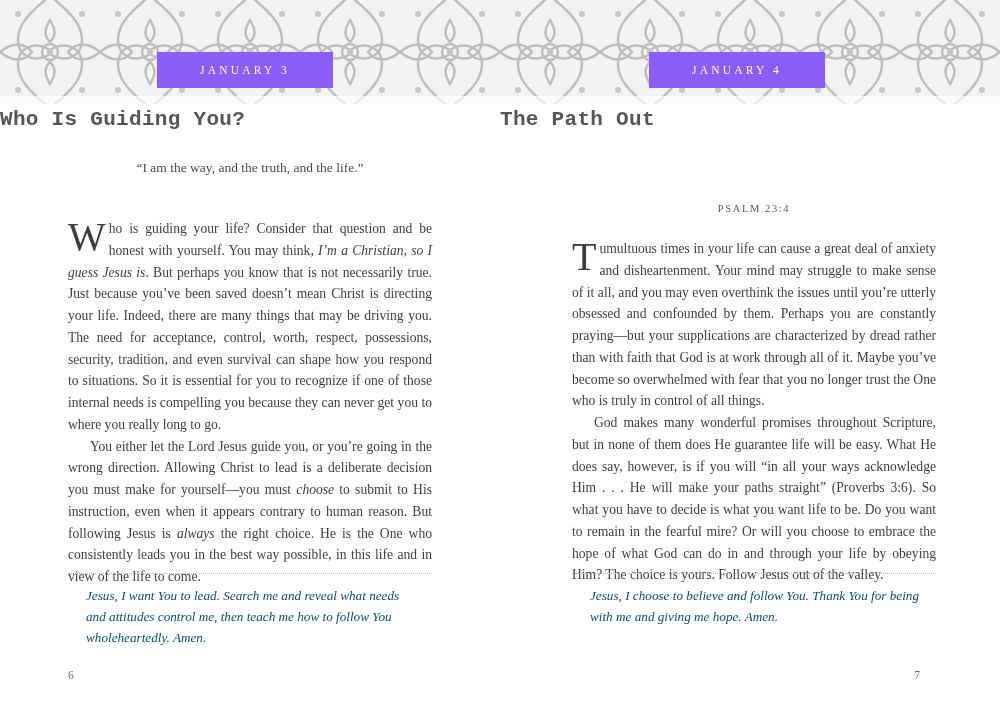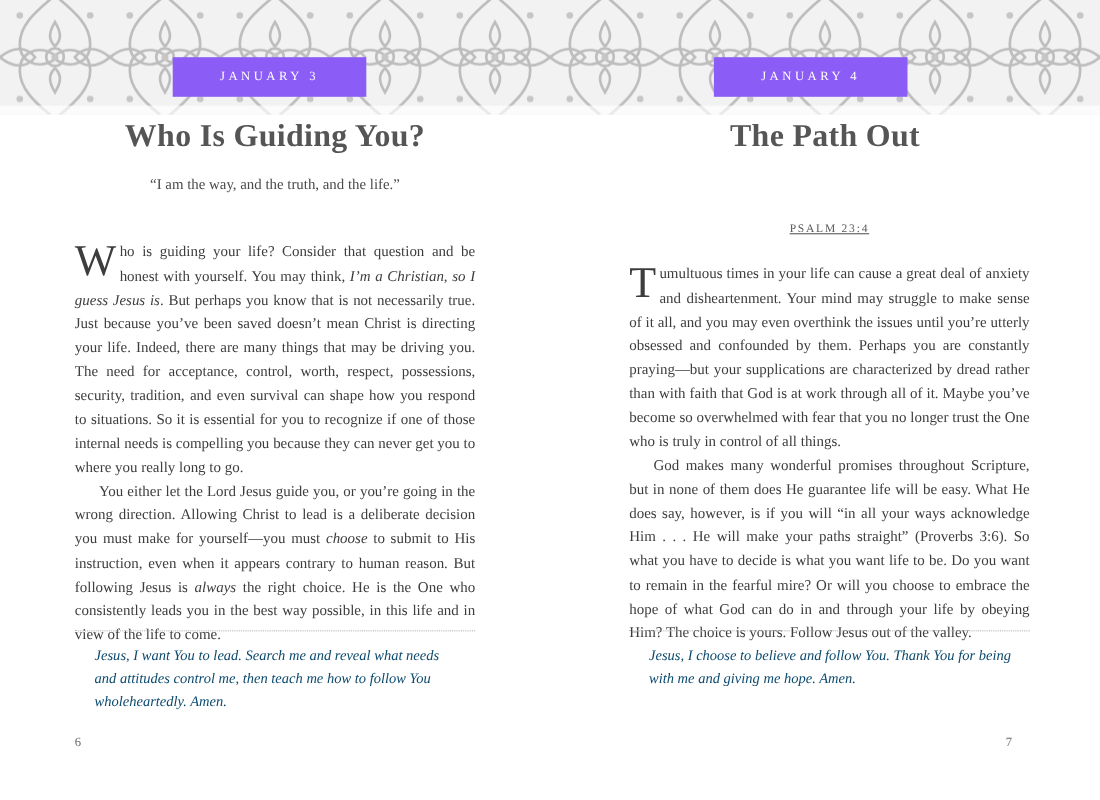--- a/index.html
+++ b/index.html
@@ -63,26 +63,25 @@
     font-family: Liberation Serif, serif;
   }
   .page.left .date-tab  { left: 157px; }
   .page.right .date-tab { left: 149px; }
 
   
   .devo-title {
     position: absolute;
     top: 108px;
     width: 100%;
-    text-align: center;
-    font-size: 29px;
+    font-size: 21px;
     font-weight: bold;
     color: #555555;
     letter-spacing: 0.3px;
-    font-family: Liberation Serif, serif;
+    font-family: Liberation Mono, monospace;
   }
   .page.left .devo-title  { left: 0; }
   .page.right .devo-title { left: 0; }
 
   
   .verse {
     position: absolute;
     width: 364px;
     text-align: center;
     font-size: 13.5px;
@@ -94,21 +93,21 @@
 
   .verse-ref {
     position: absolute;
     width: 364px;
     text-align: center;
     font-size: 10.5px;
     letter-spacing: 1.6px;
     color: #5a5a5a;
   }
   .page.left .verse-ref  { left: 68px; top: 183px; }
-  .page.right .verse-ref { left: 72px; top: 203px; text-decoration: underline; }
+  .page.right .verse-ref { left: 72px; top: 203px; }
 
   
   .body-text {
     position: absolute;
     width: 364px;
     font-size: 13.6px;
     line-height: 1.60;
     text-align: justify;
     color: #3d3d3d;
   }

